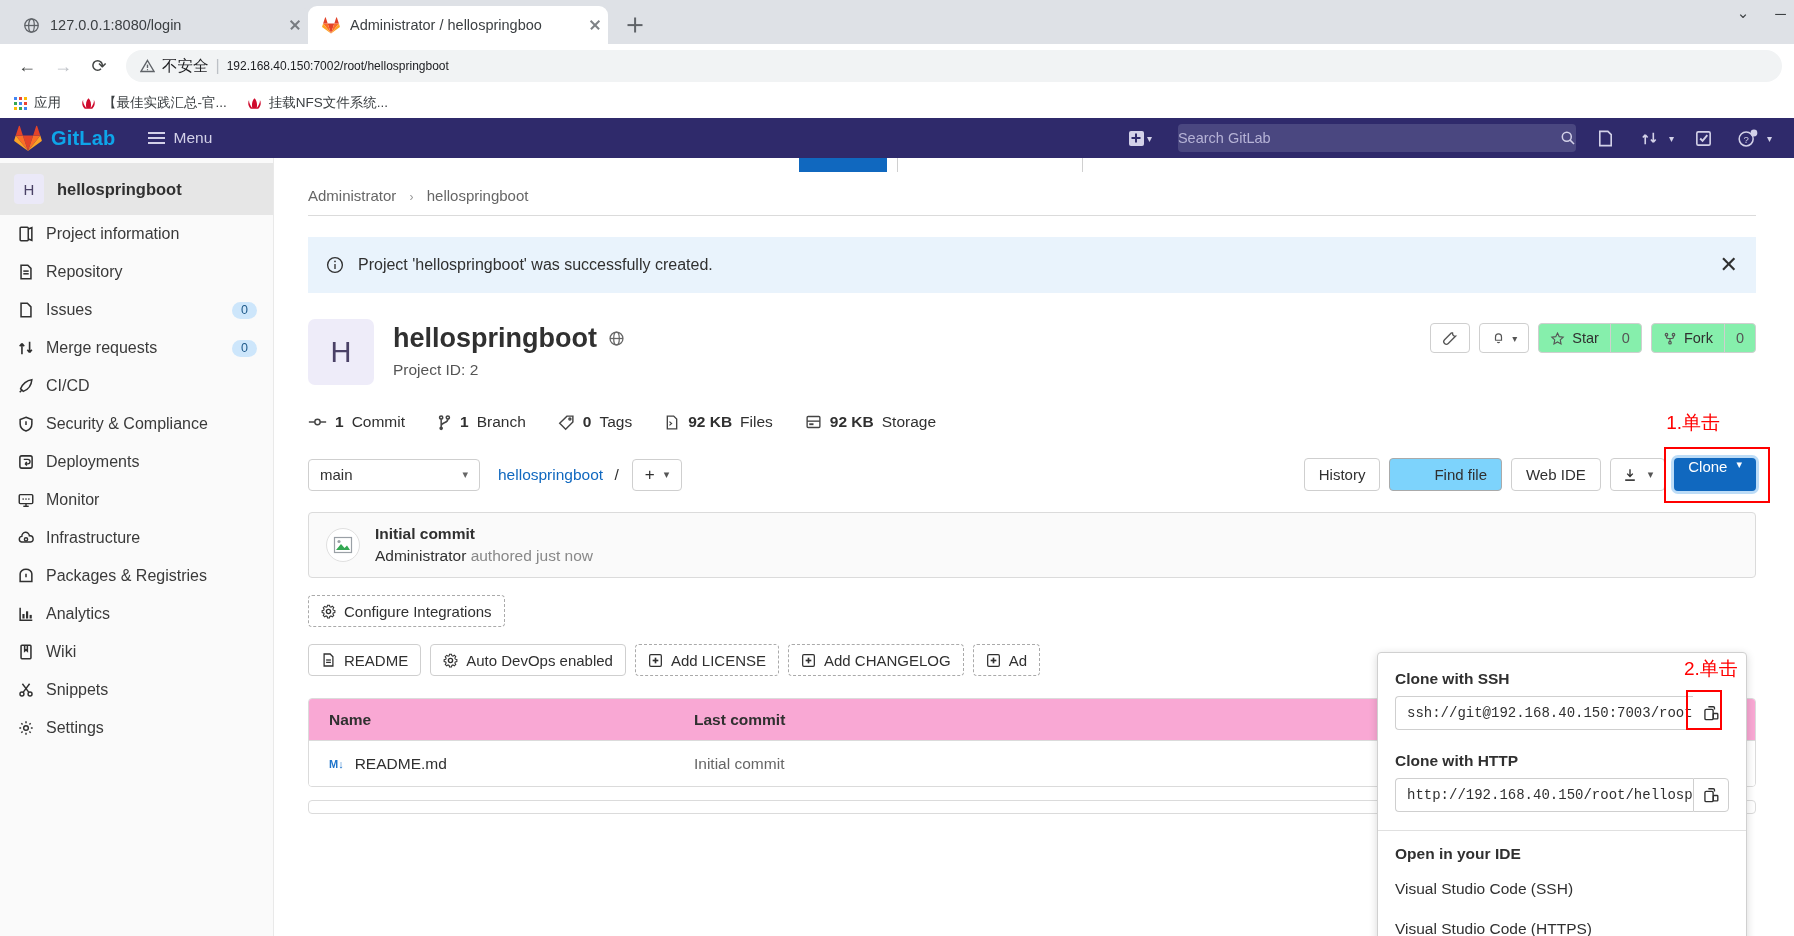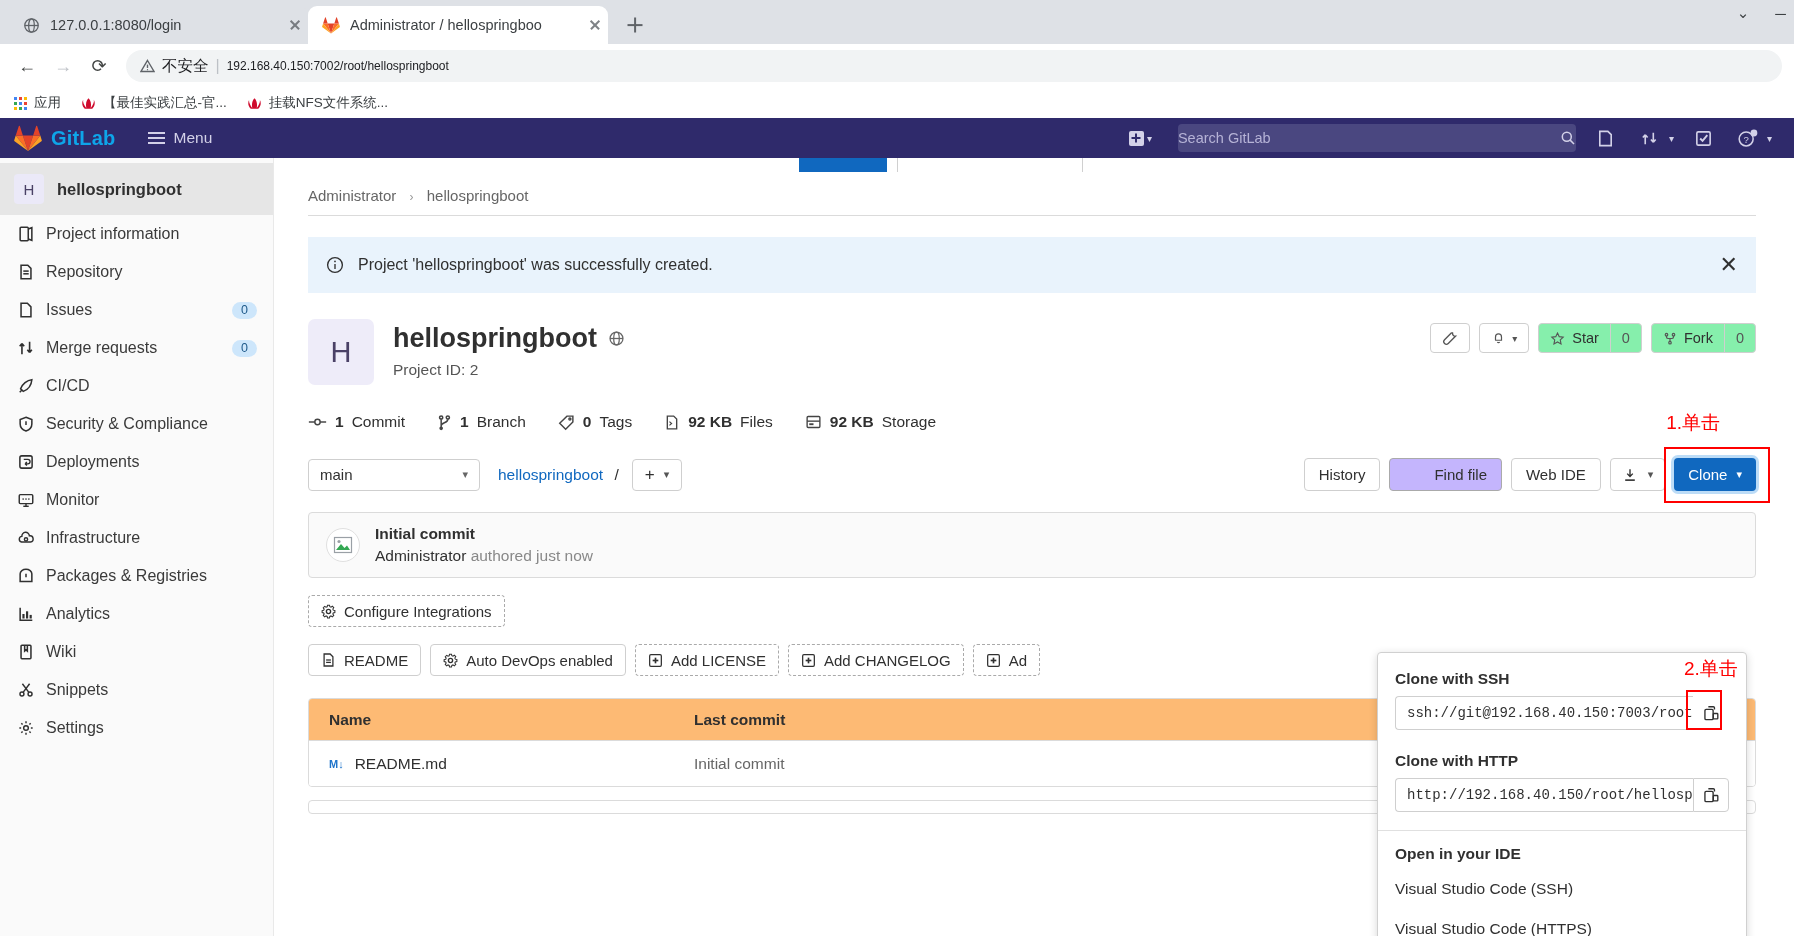--- a/index.html
+++ b/index.html
@@ -186,27 +186,27 @@
   .plus-dd { margin-left: 13px; height:32px; border:1px solid #cfcfcf;
     border-radius:4px; display:flex; align-items:center; gap:9px;
     padding: 0 12px; font-size:17px; color:#303030; }
   .plus-dd .cd { font-size:11px; color:#555; }
 
   .right-btns { margin-left:auto; display:flex; gap:9px; align-items:center;
     position:relative; }
   .rbtn { height:33px; border:1px solid #cfcfcf; border-radius:4px;
     background:#fff; display:flex; align-items:center; padding:0 14px;
     font-size:15px; color:#303030; }
-  .rbtn.hl { background:#c4b5fd; border-color:#aaa;padding-left:44px; }
+  .rbtn.hl { background:#7dd3fc; border-color:#aaa;padding-left:44px; }
   .dl-btn { height:33px; border:1px solid #cfcfcf; border-radius:4px;
     background:#fff; display:flex; align-items:center; gap:10px;
     padding: 0 11px; font-size:15px; color:#303030; }
   .clone-wrap { position:relative; }
   .clone-btn { height:33px; background:#1068bf; color:#fff; border-radius:4px;
-    display:flex; align-items:center; gap:9px; padding: 0 14px; font-size:15px;
+    display:flex; align-items:flex-start; gap:9px; padding: 0 14px; font-size:15px;
     box-shadow: 0 0 0 3px #bcdcf7; }
   .ann-box { position:absolute; border:2.5px solid #f00; pointer-events:none; }
   .ann-txt { position:absolute; color:#f00; font-size:19px;
     font-family:"Liberation Sans", sans-serif; white-space:nowrap; }
 
   .commit-card { margin-top: 21px; border:1px solid #dbdbdb; border-radius:4px;
     background:#fafafa; display:flex; align-items:center; padding: 14px 17px;
     height: 66px; }
   .commit-av { width:34px; height:34px; border-radius:50%; flex:0 0 34px;
     border:1px solid #e0e0e0; background:#fff; display:flex;
@@ -217,21 +217,21 @@
   .commit-sub .muted { color:#888; }
 
   .pill-row { display:flex; gap:9px; margin-top: 17px; flex-wrap:wrap; }
   .pill { height:32px; border:1px solid #cfcfcf; border-radius:4px;
     background:#fff; display:flex; align-items:center; gap:8px;
     padding: 0 12px; font-size:15px; color:#303030; }
   .pill.dashed { border:1px dashed #aaa; }
 
   .ftable { margin-top: 22px; border:1px solid #dbdbdb; border-radius:4px;
     overflow:hidden; }
-  .fhead { display:flex; background:#fdba74; height:42px; align-items:center;
+  .fhead { display:flex; background:#f9a8d4; height:42px; align-items:center;
     padding: 0 20px; font-size:15.5px; font-weight:bold; color:#303030;
     border-bottom:1px solid #dbdbdb; }
   .frow { display:flex; height:45px; align-items:center; padding: 0 20px;
     font-size:15.5px; color:#303030; background:#fff; }
   .c-name { width: 365px; display:flex; align-items:center; gap:11px; }
   .c-commit { flex:1; color:#666; }
   .md-ico { color:#1f75cb; font-size:11px; font-weight:bold; }
   .ftable-bottom { margin-top: 13px; border:1px solid #dbdbdb;
     border-radius:4px; height: 14px; }
 

